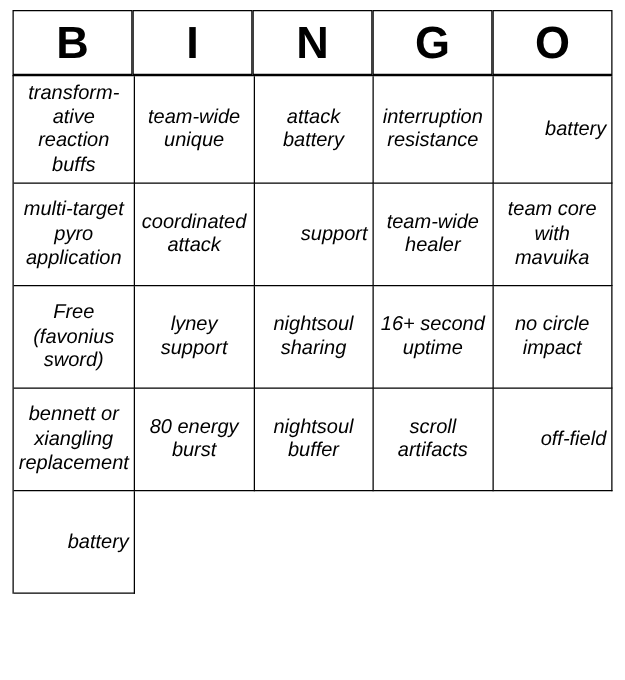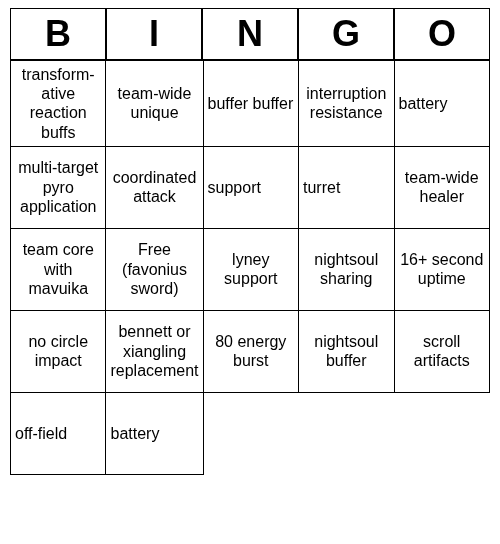--- a/index.html
+++ b/index.html
@@ -35,23 +35,24 @@
       width: 100%;
       border-left: 1px solid #000;
       border-top: 1px solid #000;
     }
     .bingo-cell {
       border-right: 1px solid #000;
       border-bottom: 1px solid #000;
       min-height: 82px;
       display: flex;
       align-items: center;
-      justify-content: flex-start;
+      justify-content: flex-end;
       text-align: center;
       padding: 4px;
+      font-style: italic;
     }
     .bingo-cell .cell-text {
       line-height: 1.2;
     }
   </style>
 </head>
 <body>
 
 <div class="bingo-container">
   <div class="bingo-header">
@@ -62,39 +63,36 @@
       <div class="bingo-header-cell">O</div>
     </div>
   <div class="bingo-grid">
   <div class="bingo-cell">
         <span class="cell-text sm">transform-ative reaction buffs</span>
       </div>
       <div class="bingo-cell">
         <span class="cell-text lg">team-wide unique</span>
       </div>
       <div class="bingo-cell">
-        <span class="cell-text xl">buffer buffer</span>
+        <span class="cell-text xl">attack battery</span>
       </div>
       <div class="bingo-cell">
         <span class="cell-text sm">interruption resistance</span>
       </div>
       <div class="bingo-cell">
         <span class="cell-text xl">battery</span>
       </div>
       <div class="bingo-cell">
         <span class="cell-text sm">multi-target pyro application</span>
       </div>
       <div class="bingo-cell">
         <span class="cell-text sm">coordinated attack</span>
       </div>
       <div class="bingo-cell">
         <span class="cell-text lg">support</span>
-      </div>
-      <div class="bingo-cell">
-        <span class="cell-text xl">turret</span>
       </div>
       <div class="bingo-cell">
         <span class="cell-text lg">team-wide healer</span>
       </div>
       <div class="bingo-cell">
         <span class="cell-text sm">team core with mavuika</span>
       </div>
       <div class="bingo-cell">
         <span class="cell-text md">Free (favonius sword)</span>
       </div>

